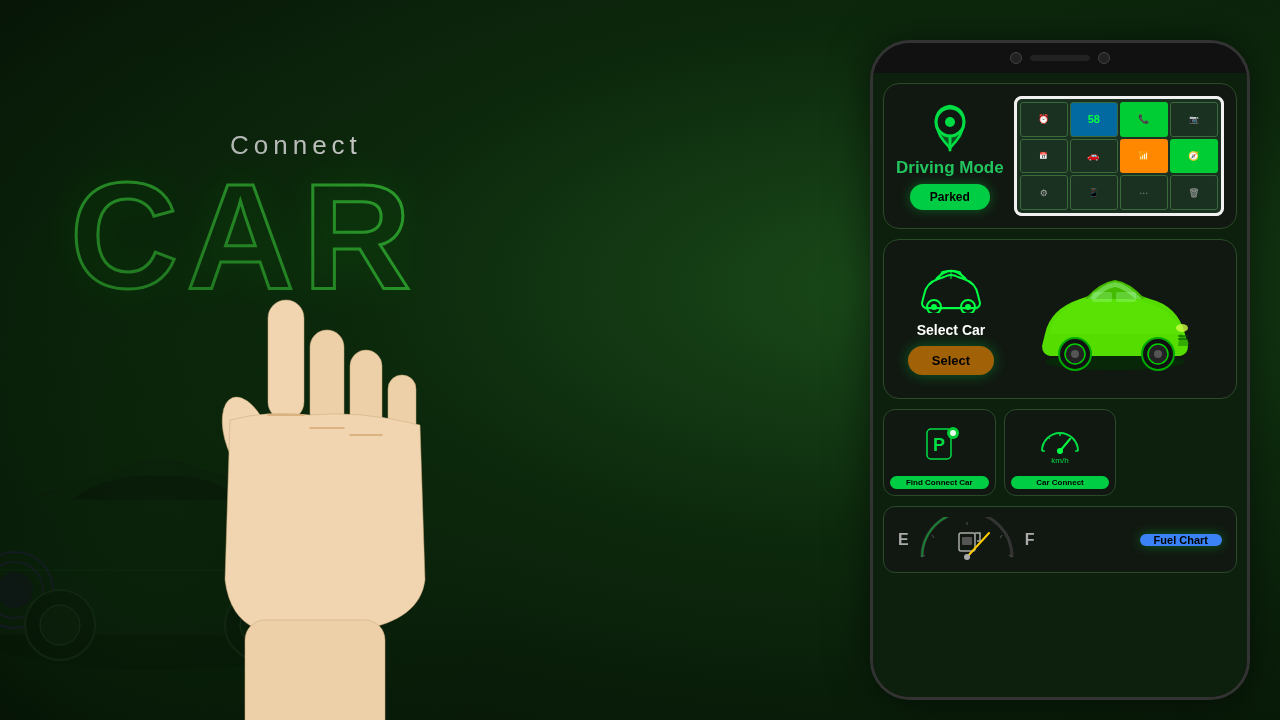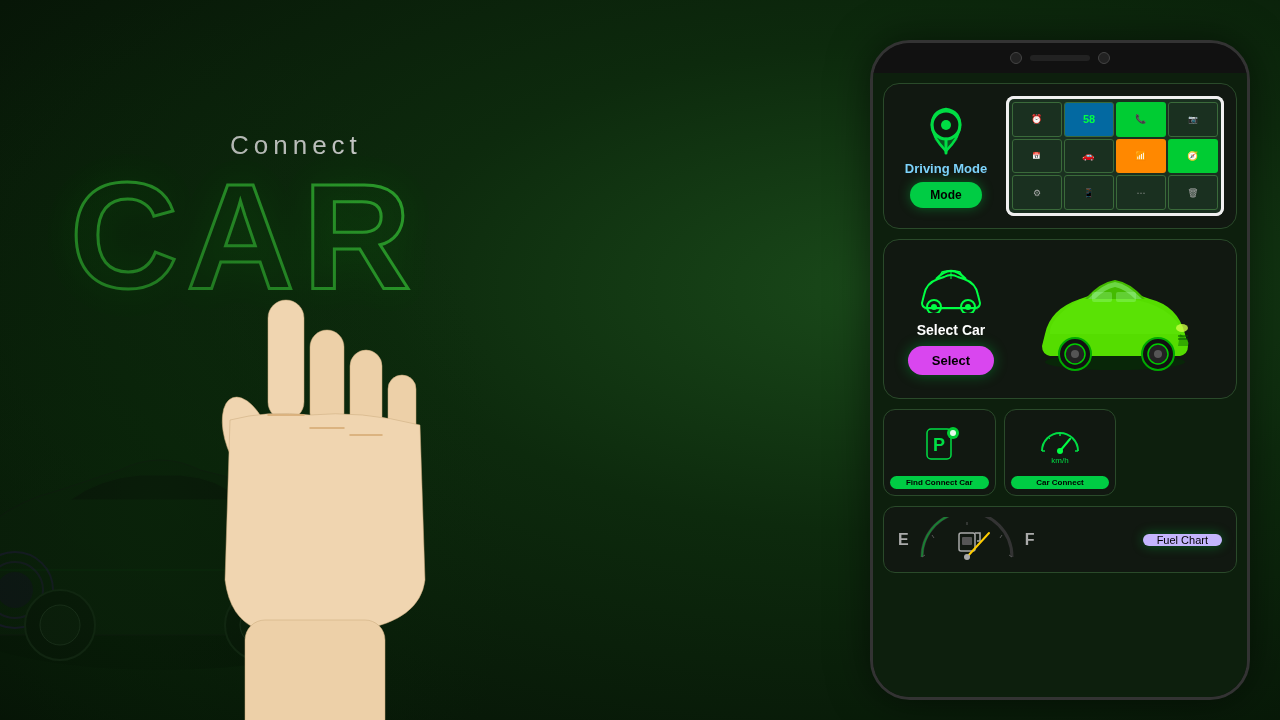--- a/index.html
+++ b/index.html
@@ -115,22 +115,22 @@
 
     .location-icon-wrap {
       width: 50px;
       height: 50px;
       display: flex;
       align-items: center;
       justify-content: center;
     }
 
     .driving-mode-title {
-      color: #7dd3fc;
-      font-size: 13px;
+      color: #22c55e;
+      font-size: 17px;
       font-weight: 600;
       text-align: center;
     }
 
     .enter-btn {
       background: #00cc44;
       color: #000;
       border: none;
       border-radius: 20px;
       padding: 6px 20px;
@@ -180,21 +180,21 @@
     }
 
     .select-car-title {
       color: #ffffff;
       font-size: 14px;
       font-weight: 600;
       text-align: center;
     }
 
     .select-btn {
-      background: #d946ef;
+      background: #a16207;
       color: #000;
       border: none;
       border-radius: 20px;
       padding: 7px 24px;
       font-size: 13px;
       font-weight: 700;
       cursor: pointer;
       box-shadow: 0 0 14px #00cc4466;
     }
 
@@ -268,27 +268,27 @@
       font-weight: bold;
     }
 
     .fuel-label-f {
       color: #aaa;
       font-size: 16px;
       font-weight: bold;
     }
 
     .fuel-chart-btn {
-      background: #c4b5fd;
+      background: #3b82f6;
       color: #000;
       border: none;
       border-radius: 20px;
       padding: 0 14px;
       font-size: 11px;
-      font-weight: 400;
+      font-weight: 700;
       cursor: pointer;
       box-shadow: 0 0 12px #00cc4466;
       white-space: nowrap;
     }
 
     
     .left-gradient {
       position: absolute;
       left: 0;
       top: 0;
@@ -392,21 +392,21 @@
           <svg width="44" height="50" viewBox="0 0 44 50">
             <circle cx="22" cy="20" r="14" fill="none" stroke="#00dd44" stroke-width="3"></circle>
             <circle cx="22" cy="20" r="5" fill="#00dd44"></circle>
             <path d="M22 34 L22 48" stroke="#00dd44" stroke-width="3" stroke-linecap="round"></path>
             <path d="M10 34 Q22 50 34 34" fill="#00dd44" opacity="0.3"></path>
 
             <path d="M8 20 Q8 6 22 4 Q36 6 36 20 Q36 32 22 46 Q8 32 8 20Z" fill="none" stroke="#00dd44" stroke-width="2.5"></path>
           </svg>
         </div>
         <div class="driving-mode-title">Driving Mode</div>
-        <button class="enter-btn">Mode</button>
+        <button class="enter-btn">Parked</button>
       </div>
 
       <div class="mini-phone">
         <div style="background:#f0f0f0; height:100%; border-radius:8px; padding:3px; display:flex; flex-direction:column;">
           <div style="background:#1a3020; flex:1; border-radius:5px; display:grid; grid-template-columns: repeat(4,1fr); grid-template-rows:repeat(3,1fr); gap:2px; padding:3px;">
 
             <div style="background:#1a3020; border:1px solid #3a6a3a; border-radius:3px; display:flex;align-items:center;justify-content:center; color:#00ff44; font-size:9px; font-weight:bold;">⏰</div>
             <div style="background:#0369a1; border:1px solid #3a6a3a; border-radius:3px; display:flex;align-items:center;justify-content:center; color:#00ff44; font-size:11px; font-weight:bold;">58</div>
             <div style="background:#00cc33; border-radius:3px; display:flex;align-items:center;justify-content:center; font-size:9px;">📞</div>
             <div style="background:#1a3020; border:1px solid #3a6a3a; border-radius:3px; display:flex;align-items:center;justify-content:center; color:#aaa; font-size:8px;">📷</div>

